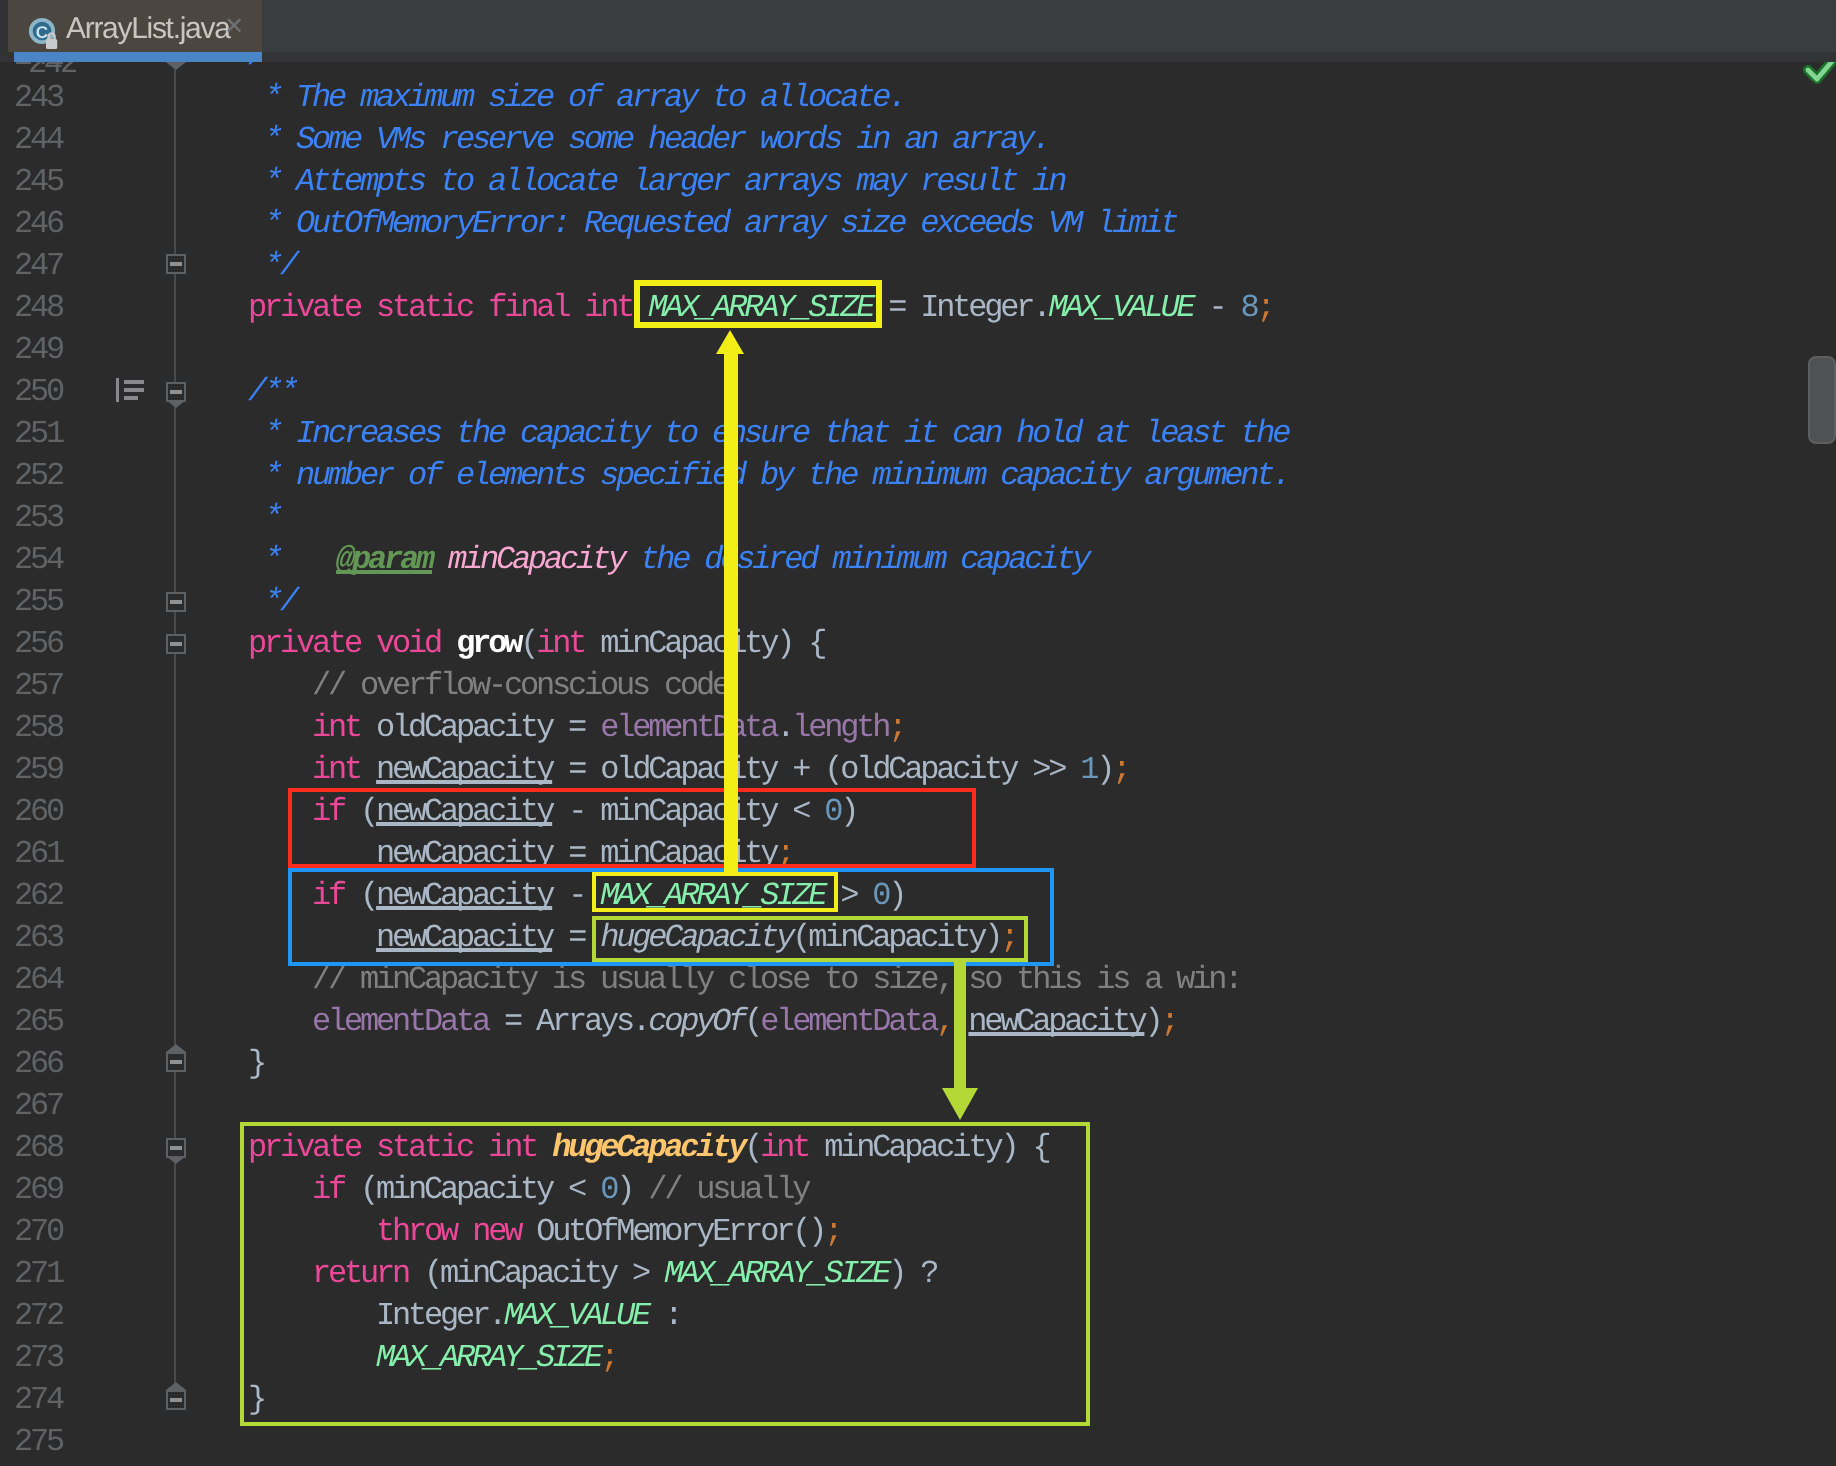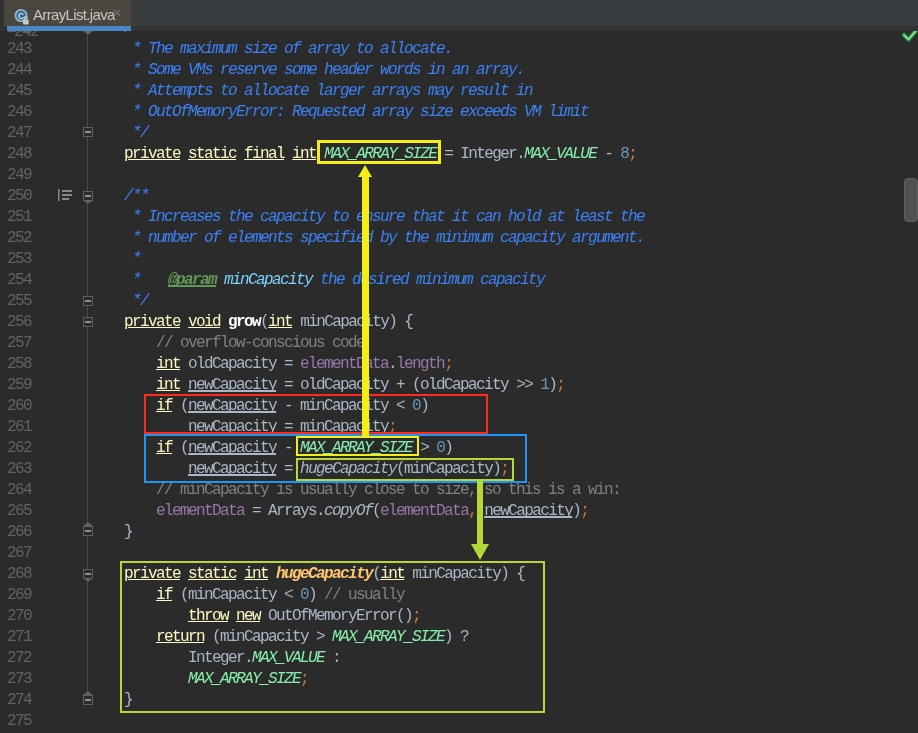--- a/index.html
+++ b/index.html
@@ -4,27 +4,27 @@
 <style>
   html,body{margin:0;padding:0;}
   body{width:918px;height:733px;background:#2b2b2b;position:relative;overflow:hidden;
        font-family:"Liberation Mono", monospace;}
   #code, #nums{position:absolute;margin:0;padding:0;
        font-family:"Liberation Mono", monospace;
        font-size:16px;line-height:21px;letter-spacing:-1.6px;
        color:#a9b7c6;white-space:pre;}
   #code{left:92px;top:17.5px;}
   #nums{left:0;top:17.5px;width:38px;text-align:center;color:#606366;}
-  .k{color:#fef9c3;text-decoration:underline;}
+  .k{color:#ec4899;}
   .p{color:#cc7832;}
   .n{color:#6897bb;}
   .c{color:#808080;}
   .d{color:#3b82f6;font-style:italic;}
   .dt{color:#629755;font-weight:bold;text-decoration:underline;font-style:italic;text-underline-offset:1px;text-decoration-thickness:1.5px;text-decoration-skip-ink:none;margin-left:20px;}
-  .dv{color:#7dd3fc;font-style:italic;}
+  .dv{color:#f9a8d4;font-style:italic;}
   .f{color:#9876aa;}
   .sf{color:#86efac;font-style:italic;}
   .m{color:#ffffff;font-weight:bold;}
   .sm{color:#ffc66d;font-weight:bold;font-style:italic;}
   .it{font-style:italic;}
   .u{text-decoration:underline;text-underline-offset:1px;text-decoration-thickness:1.5px;text-decoration-skip-ink:none;}
   
   #tabbar{position:absolute;left:0;top:0;width:918px;height:26px;background:#3a3d3f;z-index:20;}
   #tab{position:absolute;left:4px;top:0;width:127px;height:26px;background:#4b4740;}
   #tabtitle{position:absolute;left:33px;top:6px;font-family:"Liberation Sans",sans-serif;

